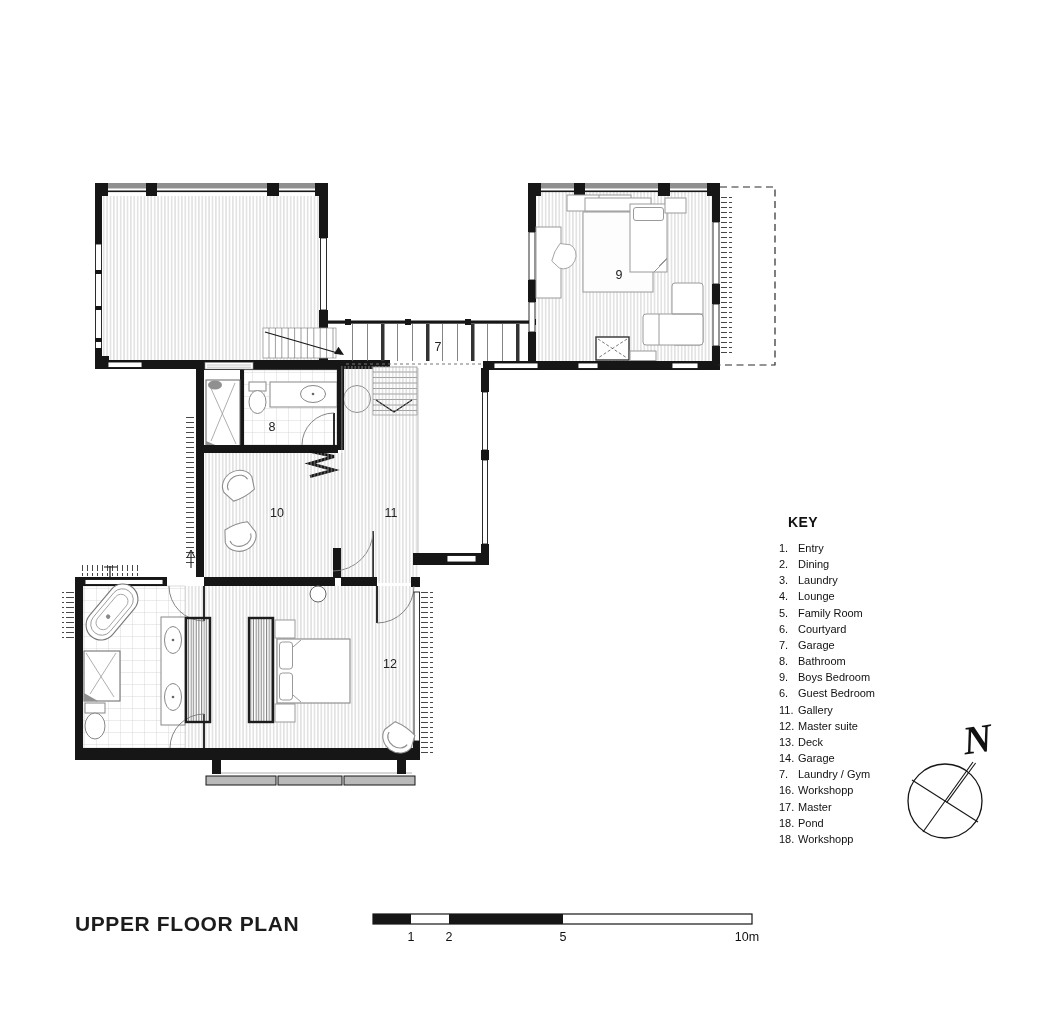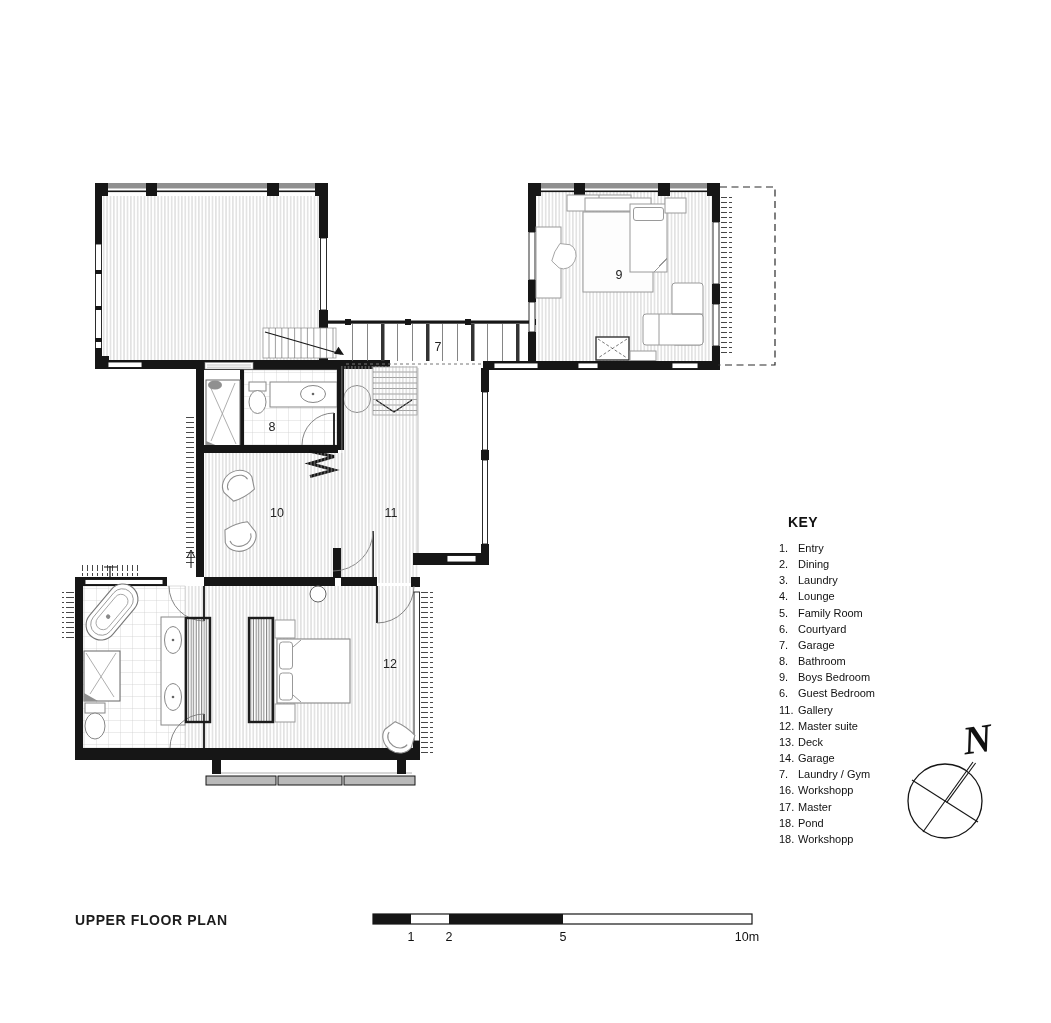--- a/index.html
+++ b/index.html
@@ -6,21 +6,21 @@
   .canvas{position:relative;width:1051px;height:1023px;background:#ffffff;
           font-family:"Liberation Sans",sans-serif;overflow:hidden;}
   .plan-svg{position:absolute;left:0;top:0;}
   .rl{font:12.5px "Liberation Sans",sans-serif;fill:#222;text-anchor:middle;}
   .sc{font:12.5px "Liberation Sans",sans-serif;fill:#111;text-anchor:middle;}
   .north{font:italic 700 40px "Liberation Serif",serif;fill:#111;}
   .key{position:absolute;left:779px;top:514px;color:#111;}
   .key-h{font-size:14px;font-weight:700;letter-spacing:.4px;margin:0 0 10px 9px;}
   .key-row{display:flex;font-size:11px;line-height:16.15px;}
   .kn{width:19px;flex:0 0 19px;}
-  .title{position:absolute;left:75px;top:912px;font-size:14px;font-weight:600;
+  .title{position:absolute;left:75px;top:912px;font-size:21px;font-weight:600;
          letter-spacing:.6px;color:#1c1c1c;}
 </style>
 </head>
 <body>
 
 <div class="canvas">
 
 <svg class="plan-svg" width="1051" height="1023" viewBox="0 0 1051 1023">
   <defs>
     <pattern id="vh" width="3.4" height="8" patternUnits="userSpaceOnUse">

